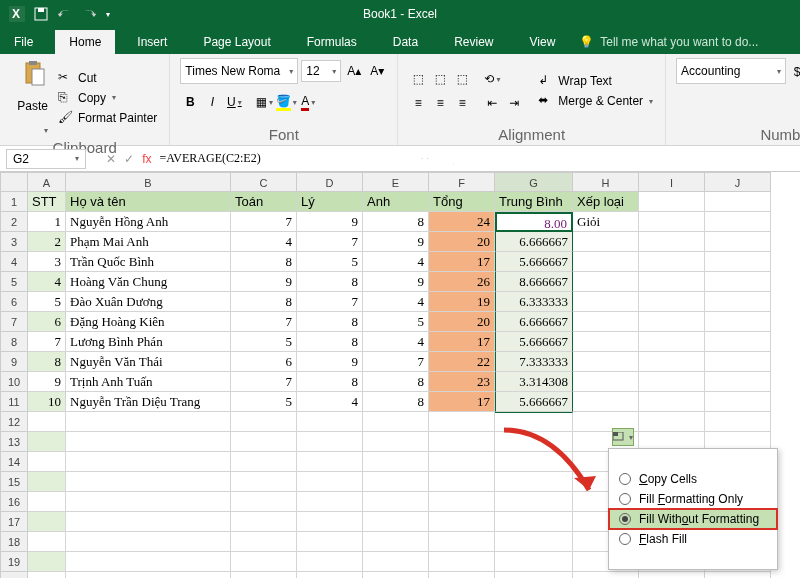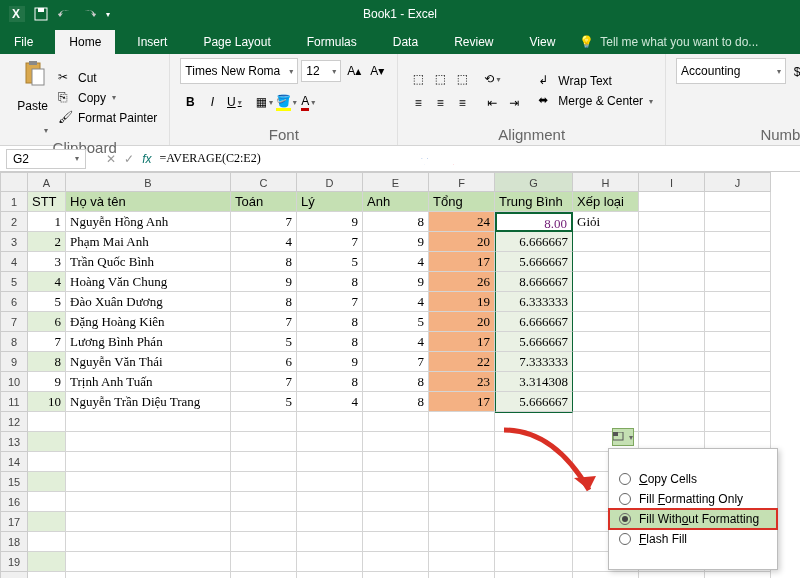--- a/index.html
+++ b/index.html
@@ -22,21 +22,21 @@
 .srow{display:flex;align-items:center;gap:4px;padding:1px 2px;font-size:12px;white-space:nowrap}
 .srow .ic{width:16px;height:16px}
 .font-name{border:1px solid #ccc;background:#fff;padding:12px 4px;width:118px;height:22px;display:flex;align-items:center;justify-content:space-between}
 .font-size{border:1px solid #ccc;background:#fff;padding:2px 4px;width:40px;height:22px;display:flex;align-items:center;justify-content:space-between}
 .btn-row{display:flex;gap:2px;margin-top:4px}
 .sq{width:20px;height:20px;display:flex;align-items:center;justify-content:center;border:1px solid transparent}
 .dd{font-size:8px;color:#666;margin-left:2px}
 .nb{height:26px;border-bottom:1px solid #ccc;display:flex;align-items:center}
 .namebox{border:1px solid #ccc;background:#fff;width:80px;margin:2px 0 2px 6px;padding:2px 6px;display:flex;align-items:center;justify-content:space-between;height:20px}
 .fxbar{flex:1;display:flex;align-items:center;gap:8px;padding-left:20px}
-.fx{font-style:italic;color:#0f766e}
+.fx{color:#ef4444}
 .grid{display:flex}
 .rowhdrs{display:flex;flex-direction:column}
 .corner{width:28px;height:20px;background:#f0f0f0;border:1px solid #ccc}
 .rh{width:28px;height:20px;background:#f0f0f0;border:1px solid #ccc;border-top:none;text-align:center;line-height:20px;font-size:11px;color:#444}
 .cols{flex:1}
 .colhdrs{display:flex;height:20px}
 .ch{background:#f0f0f0;border:1px solid #ccc;border-left:none;text-align:center;line-height:20px;font-size:11px;color:#444}
 .ch.sel{background:#d5e3cf}
 .datarows{}
 .dr{display:flex;height:20px}

